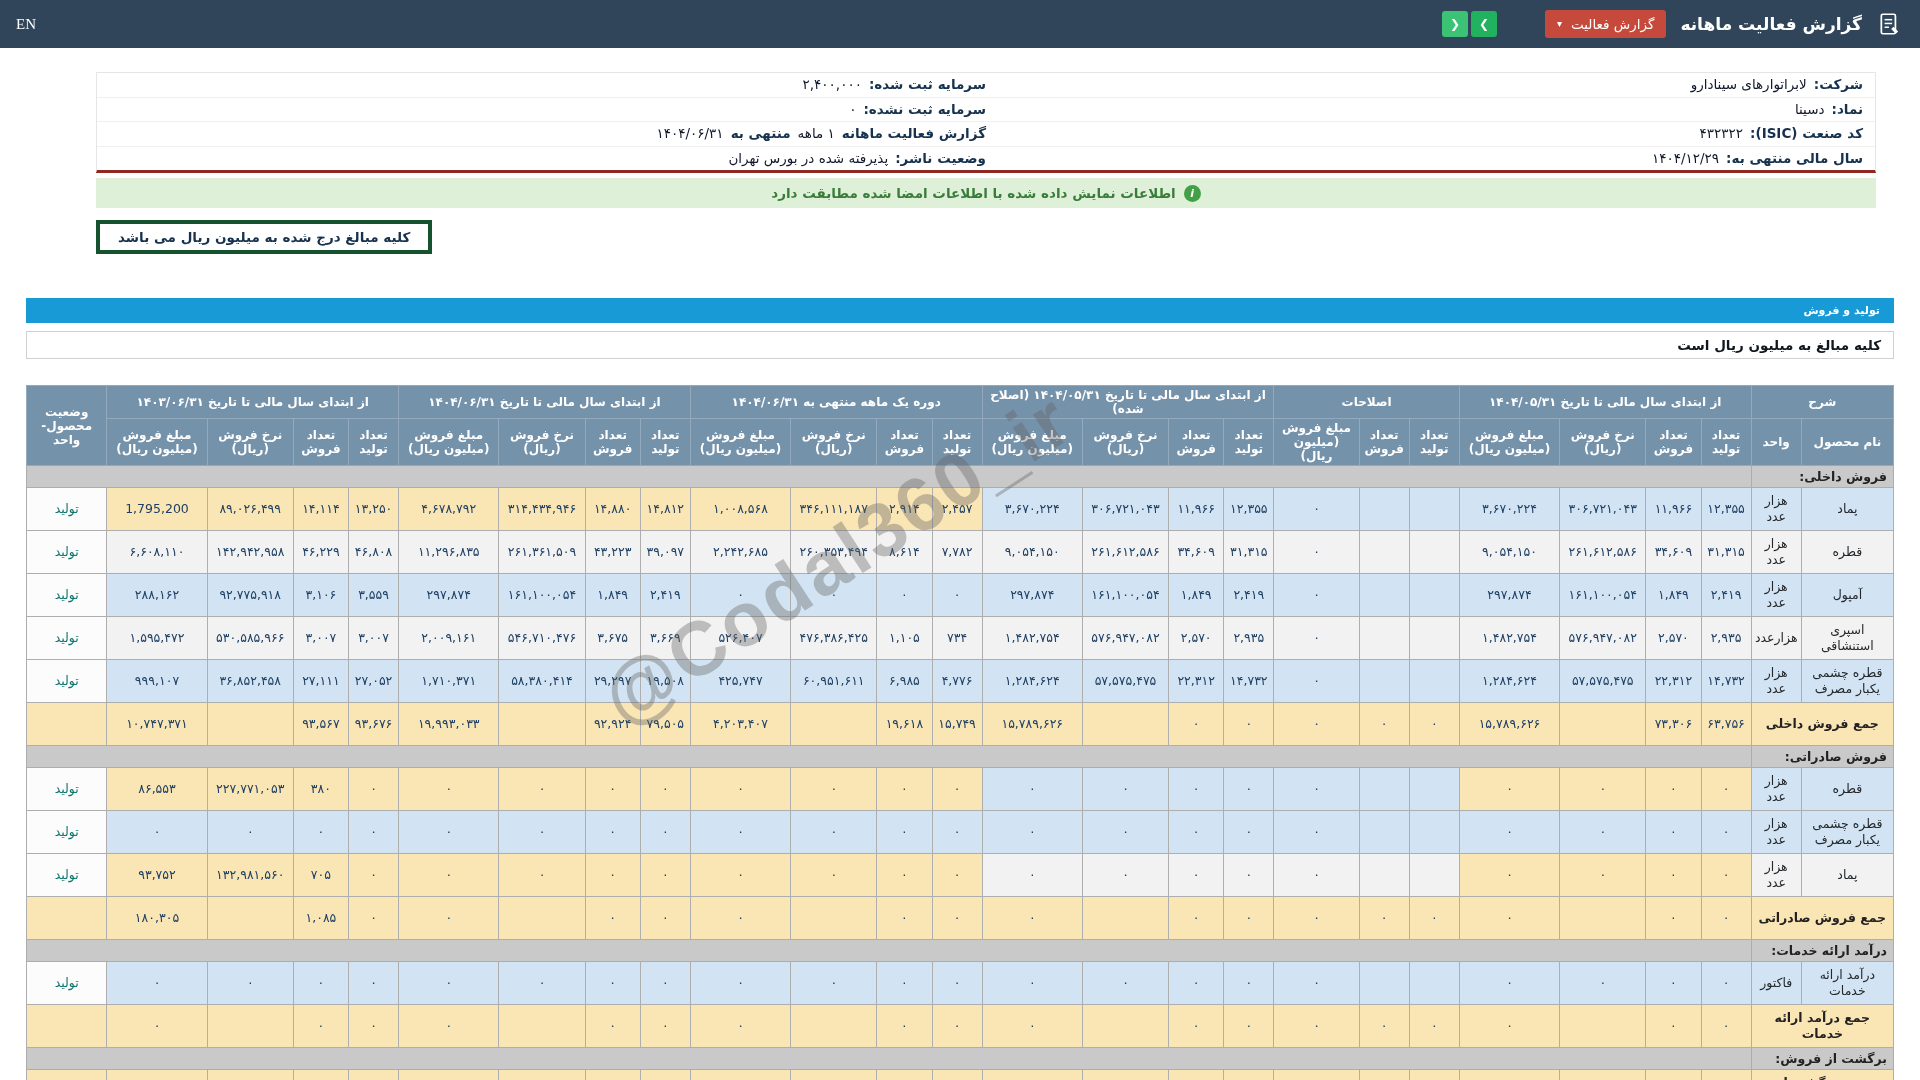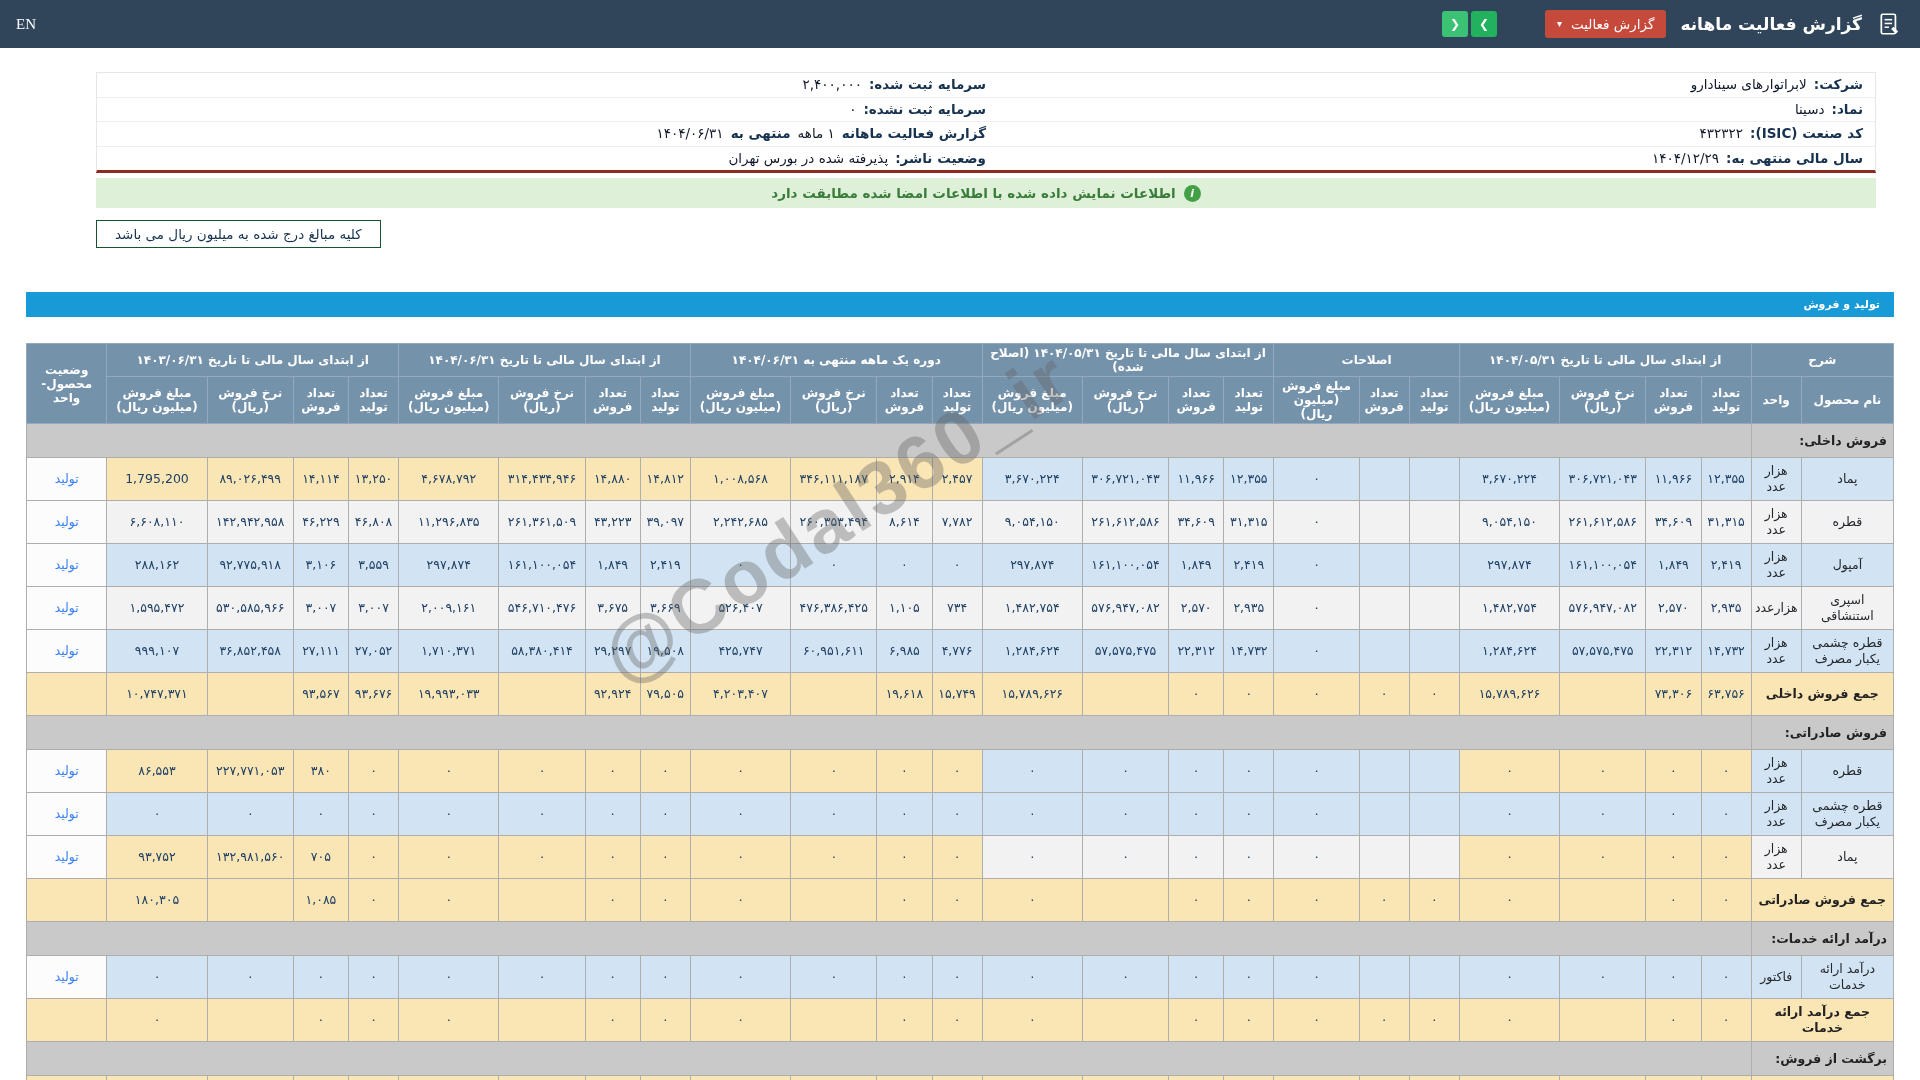--- a/index.html
+++ b/index.html
@@ -27,44 +27,44 @@
   .half{width:50%;display:flex;gap:7px;align-items:baseline;flex-wrap:nowrap;white-space:nowrap}
   .lbl{color:#16324f;font-weight:bold}
   .val{color:#0f172a}
   
   .alert{margin:5px 44px 0 96px;background:#dff0d8;color:#3a7d3a;font-weight:bold;font-size:13.5px;
          display:flex;align-items:center;justify-content:center;gap:8px;height:30px}
   .alert-icon{width:17px;height:17px;border-radius:50%;background:#43a047;color:#fff;font-size:11px;
               font-weight:bold;display:flex;align-items:center;justify-content:center;font-style:italic;flex:none}
   
   .unit-note-row{margin:12px 44px 0 96px;text-align:left}
-  .unit-note{display:inline-block;border:1px solid #14532d;padding:5px 18px;font-size:13.5px;
-             font-weight:normal;color:#16324f;background:#fff}
+  .unit-note{display:inline-block;border:4px solid #14532d;padding:5px 18px;font-size:13.5px;
+             font-weight:bold;color:#16324f;background:#fff}
   
   .section-bar{margin:44px 26px 0 26px;background:#189ad6;color:#fff;font-weight:bold;font-size:11px;padding:6px 14px}
   .amounts-note{margin:8px 26px 0 26px;border:1px solid #d0d0d0;font-weight:bold;font-size:13.5px;
                 color:#10181f;padding:5px 12px;background:#fff;text-align:right}
   
   .table-wrap{margin:26px 26px 0 26px;position:relative}
   table{width:100%;border-collapse:collapse;table-layout:fixed}
   th{background:#7592ab;color:#fff;font-size:12px;font-weight:bold;border:1px solid #93a9bd;
      padding:2px;text-align:center;vertical-align:middle;overflow:hidden}
   tr.h1 th{height:26px}
   tr.h2 th{height:40px}
   td{border:1px solid #aeaeae;font-size:12.5px;color:#1d3f63;text-align:center;vertical-align:middle;
      padding:2px 3px;overflow:hidden;line-height:1.3}
   tr.data-row{height:43px}
-  tr.sec td{height:34px;background:#c9c9c9;border-color:#adadad}
+  tr.sec td{height:22px;background:#c9c9c9;border-color:#adadad}
   .sec-label{font-weight:bold;color:#222;text-align:right;padding-right:6px;font-size:12.5px;line-height:1.25}
   .c-b{background:#d2e4f3}
   .c-w{background:#f2f2f2}
   .c-t{background:#fae5b5}
   .c-s{background:#fcfcfc}
   .name-cell,.unit-cell{color:#24282c}
-  .status-cell{color:#3b82f6}
+  .status-cell{color:#0f766e}
   .total-label{font-weight:bold;color:#222}
   .watermark{position:absolute;left:540px;top:130px;transform:rotate(-33deg);font-size:76px;font-weight:bold;
              color:rgba(100,100,100,.38);letter-spacing:3px;direction:ltr;pointer-events:none;white-space:nowrap;
              font-family:"Liberation Sans","DejaVu Sans",sans-serif}
 </style>
 </head>
 <body>
 
 <div class="page">
 
@@ -139,20 +139,21 @@
   <div class="alert">
     <span class="alert-icon">i</span>
     <span>اطلاعات نمایش داده شده با اطلاعات امضا شده مطابقت دارد</span>
   </div>
 
   <div class="unit-note-row">
     <span class="unit-note">کلیه مبالغ درج شده به میلیون ریال می باشد</span>
   </div>
 
   <div class="section-bar">تولید و فروش</div>
+  <div class="amounts-note">کلیه مبالغ به میلیون ریال است</div>
 
   <div class="table-wrap">
     <table id="report-table">
         <colgroup>
           <col style="width:92px">
           <col style="width:50px">
           <col style="width:50px">
           <col style="width:55px">
           <col style="width:86px">
           <col style="width:100px">

